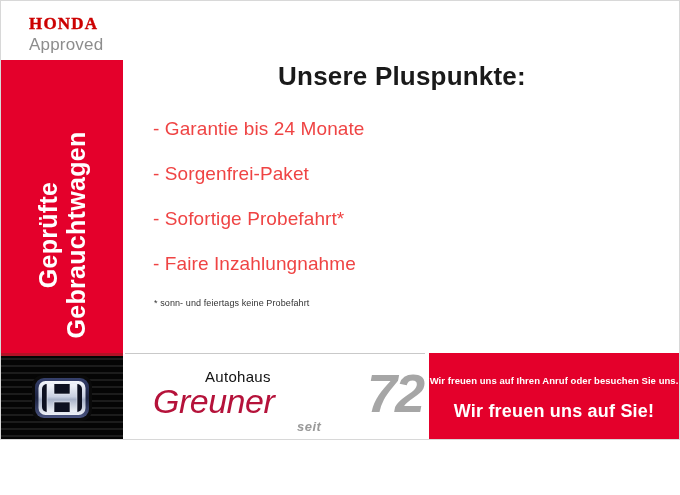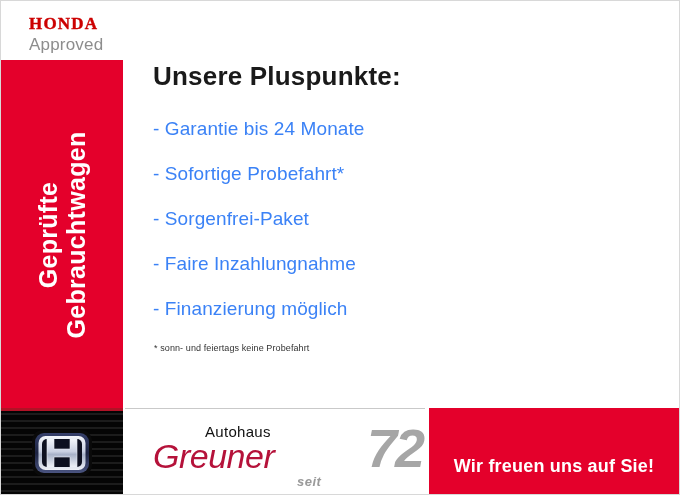--- a/index.html
+++ b/index.html
@@ -6,21 +6,21 @@
     margin: 0;
     padding: 0;
     background: #ffffff;
   }
   body {
     font-family: "Liberation Sans", sans-serif;
   }
   #page {
     position: relative;
     width: 680px;
-    height: 495px;
+    height: 440px;
     background: #ffffff;
     overflow: hidden;
     box-sizing: border-box;
     border: 1px solid #d8d8d8;
   }
 
   
   .header-logo {
     position: absolute;
     left: 28px;
@@ -85,29 +85,30 @@
     left: 150px;
     top: 60px;
     width: 500px;
   }
   .main-heading {
     font-size: 26px;
     font-weight: bold;
     color: #1a1a1a;
     letter-spacing: 0.2px;
     margin: 0 0 26px 2px;
+    text-align: center;
   }
   .benefit-list {
     list-style: none;
     margin: 0;
     padding: 0;
   }
   .benefit-item {
     font-size: 19px;
-    color: #3b82f6;
+    color: #ef4444;
     margin: 0 0 23px 2px;
     letter-spacing: 0.1px;
     white-space: nowrap;
   }
   .footnote {
     font-size: 9px;
     color: #333333;
     margin-top: 8px;
     margin-left: 3px;
     letter-spacing: 0.1px;
@@ -253,24 +254,23 @@
         <span class="line1">Geprüfte</span>
         <span class="line2">Gebrauchtwagen</span>
       </div>
     </div>
   </div>
 
   <div class="main">
     <h1 class="main-heading">Unsere Pluspunkte:</h1>
     <ul class="benefit-list">
       <li class="benefit-item">- Garantie bis 24 Monate</li>
+      <li class="benefit-item">- Sorgenfrei-Paket</li>
       <li class="benefit-item">- Sofortige Probefahrt*</li>
-      <li class="benefit-item">- Sorgenfrei-Paket</li>
       <li class="benefit-item">- Faire Inzahlungnahme</li>
-      <li class="benefit-item">- Finanzierung möglich</li>
     </ul>
     <div class="footnote">* sonn- und feiertags keine Probefahrt</div>
   </div>
 
   <div class="footer">
 
     <div class="footer-emblem">
       <div class="honda-badge">
         <svg width="62" height="50" viewBox="0 0 62 50" xmlns="http://www.w3.org/2000/svg">
           <defs>
@@ -298,18 +298,19 @@
     <div class="footer-brand">
       <div class="brand-inner">
         <div class="brand-72">72</div>
         <div class="brand-autohaus">Autohaus</div>
         <div class="brand-greuner">Greuner</div>
         <div class="brand-seit">seit</div>
       </div>
     </div>
 
     <div class="footer-cta">
+      <div class="cta-line1">Wir freuen uns auf Ihren Anruf oder besuchen Sie uns.</div>
       <div class="cta-line2">Wir freuen uns auf Sie!</div>
     </div>
 
   </div>
 
 </div>
 
 </body></html>

